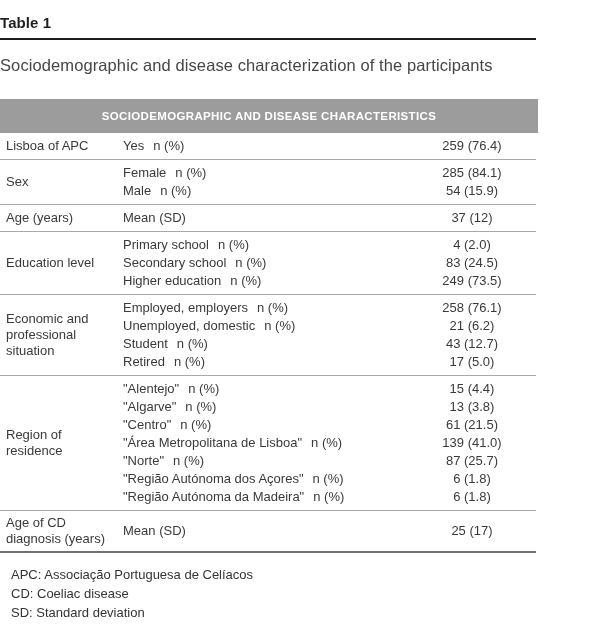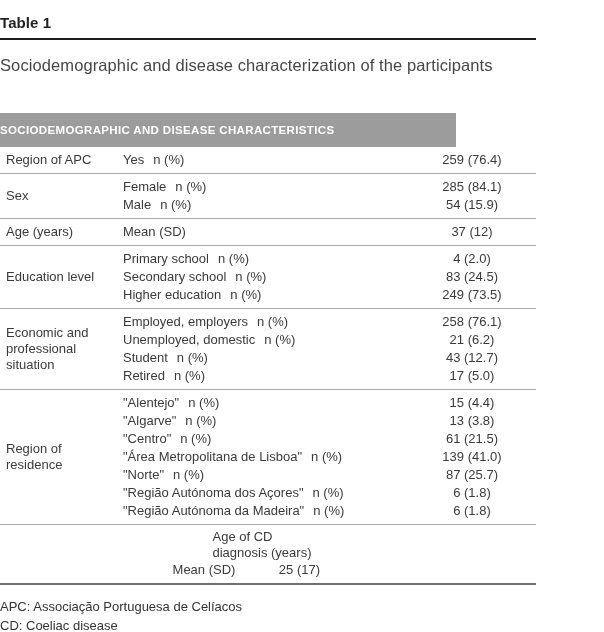--- a/index.html
+++ b/index.html
@@ -38,44 +38,43 @@
     border-top: 2.5px solid var(--rule-dark);
     margin-top: 7px;
   }
   .caption {
     margin-top: 16px;
     font-size: 16.5px;
     color: #464646;
     letter-spacing: 0.1px;
   }
   .header-bar {
-    margin-top: 38px;
-    width: 456px;
+    margin-top: 24px;
+    width: 538px;
     height: 34px;
     background: var(--header-bg);
     color: var(--header-text);
     font-size: 11.5px;
     font-weight: bold;
     letter-spacing: 0.35px;
     display: flex;
     align-items: center;
-    justify-content: flex-start;
+    justify-content: center;
   }
   .rows {
     width: 536px;
   }
   .row {
     display: flex;
     align-items: center;
     border-bottom: 1px solid var(--row-divider);
     padding: 4px 0;
   }
   .rows .row:last-child {
     border-bottom: 2px solid var(--bottom-rule);
-    flex-direction: column;
   }
   .cat {
     width: 123px;
     padding-left: 6px;
     padding-right: 6px;
     font-size: 13px;
     line-height: 16px;
   }
   .lines {
     flex: 1;
@@ -96,40 +95,41 @@
   .value {
     width: 128px;
     text-align: center;
     white-space: nowrap;
   }
   .footnotes {
     margin-top: 12px;
     font-size: 13px;
     line-height: 19px;
     color: #333333;
+    margin-left: 11px;
   }
 </style>
 </head>
 <body>
 
 <div class="page">
 
   <div class="table-label">Table 1</div>
 
   <div class="top-rule"></div>
 
   <div class="caption">Sociodemographic and disease characterization of the participants</div>
 
   <div class="header-bar">
     <span>SOCIODEMOGRAPHIC AND DISEASE CHARACTERISTICS</span>
   </div>
 
   <div class="rows" id="rows">
   <div class="row">
-    <div class="cat">Region of APC</div>
+    <div class="cat">Lisboa of APC</div>
     <div class="lines">
   <div class="line">
     <div class="label-wrap">
       <span class="label">Yes</span><span class="unit">n (%)</span>
     </div>
     <div class="value">259 (76.4)</div>
   </div>
 </div>
   </div>
 

